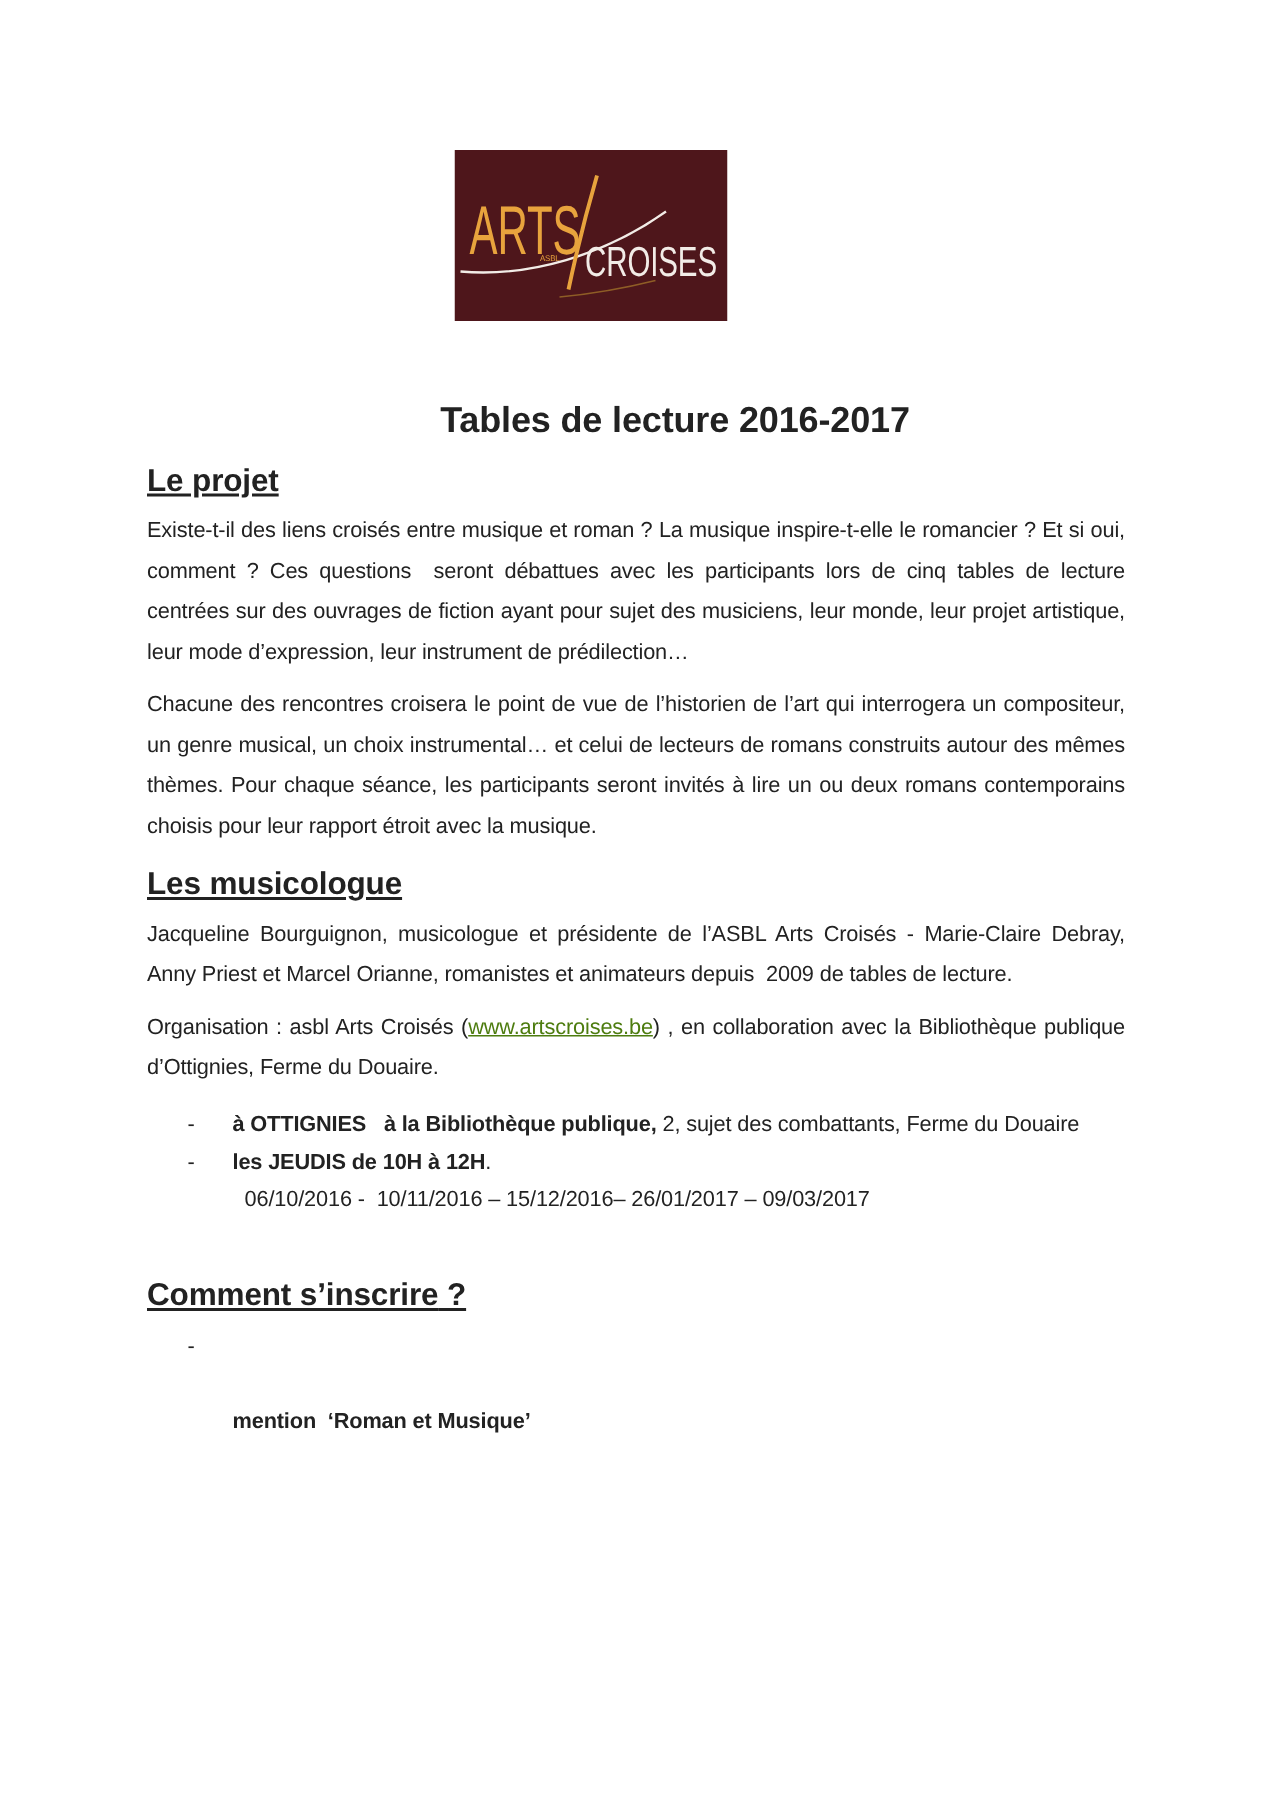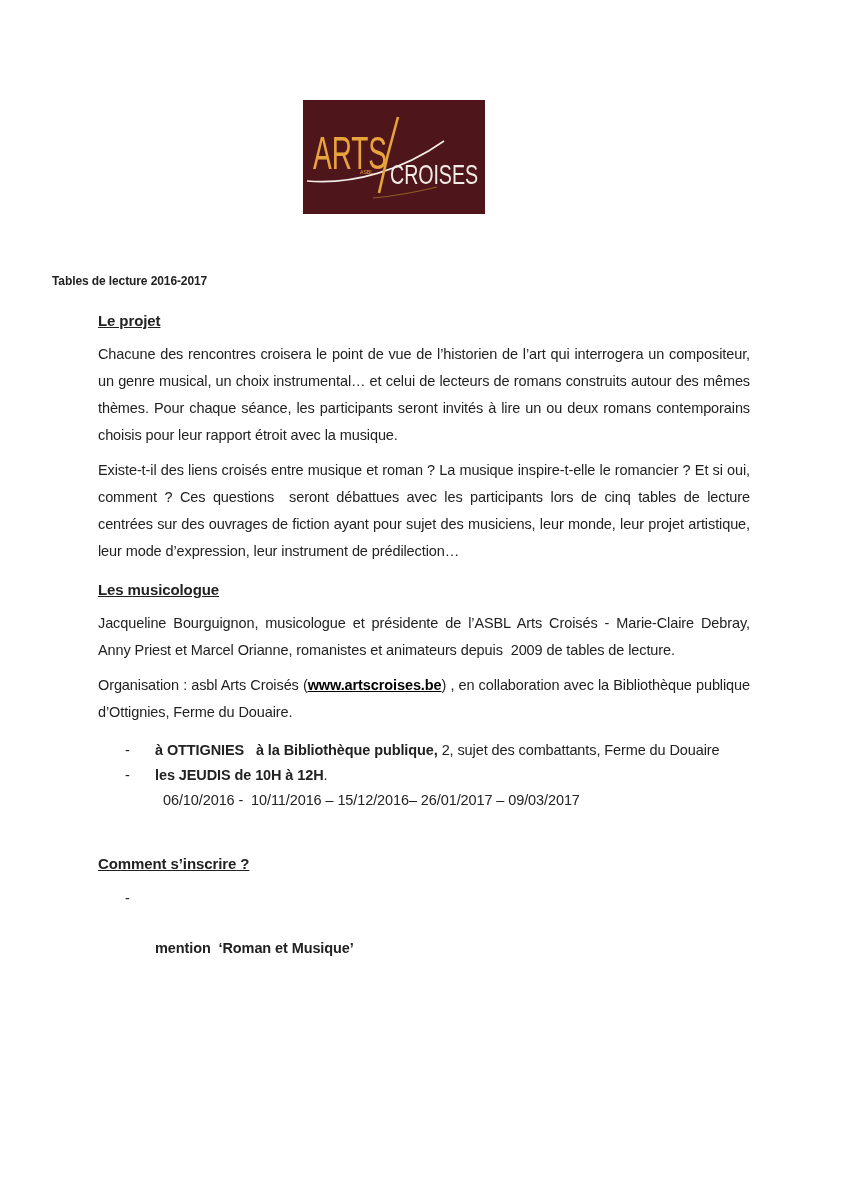--- a/index.html
+++ b/index.html
@@ -18,32 +18,32 @@
   .logo-box {
     position: absolute;
     left: 303px;
     top: 100px;
     width: 182px;
     height: 114px;
   }
   .logo-box svg { display: block; width: 182px; height: 114px; }
   .flow { padding-top: 270px; }
   .title, .subtitle {
-    text-align: left;
+    text-align: center;
     font-weight: 700;
-    font-size: 12px;
+    font-size: 24px;
     line-height: 22px;
     padding-left: 52px;
     white-space: pre-wrap;
   }
   .subtitle { margin-top: 20px; }
   .content { padding: 0 98px; }
   .h {
     font-weight: 700;
-    font-size: 15px;
+    font-size: 21px;
     line-height: 21px;
     white-space: pre-wrap;
   }
   .h .u, .h.u-all { text-decoration: underline; }
   .mt-h1 { margin-top: 18px; }
   .mt-h2 { margin-top: 14px; }
   .mt-h3 { margin-top: 44px; }
   .mt-h4 { margin-top: 40px; text-decoration: underline; }
   .para {
     margin-top: 10px;
@@ -52,21 +52,21 @@
     white-space: pre-wrap;
   }
   .para + .para { margin-top: 8px; }
   .blist { margin-top: 12px; line-height: 25px; }
   .brow { display: flex; }
   .bdash { width: 30px; margin-left: 27px; flex: none; }
   .bbody { flex: 1; white-space: pre-wrap; }
   .indent-dates { margin-left: 65px; white-space: pre-wrap; }
   .b { font-weight: 700; }
   .bu { font-weight: 700; text-decoration: underline; }
-  a.doclink { color: #000000; text-decoration: underline; cursor: pointer; font-weight: bold; }
+  a.doclink { color: #4d7c0f; text-decoration: underline; cursor: pointer; }
 </style>
 </head>
 <body>
 
 <div class="page">
 
   <div class="logo-box">
     <svg viewBox="0 0 182 114" xmlns="http://www.w3.org/2000/svg">
       <rect x="0" y="0" width="182" height="114" fill="#4E161B"></rect>
 
@@ -81,22 +81,22 @@
     </svg>
   </div>
 
   <div class="flow">
 
     <div class="title">Tables de lecture 2016-2017</div>
 
     <div class="content">
 
       <div class="h u-all mt-h1">Le projet</div>
+      <p class="para">Existe-t-il des liens croisés entre musique et roman ? La musique inspire-t-elle le romancier ? Et si oui, comment ? Ces questions&nbsp; seront débattues avec les participants lors de cinq tables de lecture centrées sur des ouvrages de fiction ayant pour sujet des musiciens, leur monde, leur projet artistique, leur mode d’expression, leur instrument de prédilection…</p>
       <p class="para">Chacune des rencontres croisera le point de vue de l’historien de l’art qui interrogera un compositeur, un genre musical, un choix instrumental… et celui de lecteurs de romans construits autour des mêmes thèmes. Pour chaque séance, les participants seront invités à lire un ou deux romans contemporains choisis pour leur rapport étroit avec la musique.</p>
-      <p class="para">Existe-t-il des liens croisés entre musique et roman ? La musique inspire-t-elle le romancier ? Et si oui, comment ? Ces questions&nbsp; seront débattues avec les participants lors de cinq tables de lecture centrées sur des ouvrages de fiction ayant pour sujet des musiciens, leur monde, leur projet artistique, leur mode d’expression, leur instrument de prédilection…</p>
 
       <div class="h u-all mt-h2">Les musicologue</div>
       <p class="para">Jacqueline Bourguignon, musicologue et présidente de l’ASBL Arts Croisés - Marie-Claire Debray, Anny Priest et Marcel Orianne, romanistes et animateurs depuis&nbsp; 2009 de tables de lecture.</p>
       <p class="para"><span>Organisation : asbl Arts Croisés (</span><a class="doclink">www.artscroises.be</a><span>) , en collaboration avec la Bibliothèque publique d’Ottignies, Ferme du Douaire.</span></p>
 
       <div class="blist">
         <div class="brow">
           <span class="bdash">-</span>
           <div class="bbody"><span class="b">à OTTIGNIES&nbsp;&nbsp; à la Bibliothèque publique,</span><span> 2, sujet des combattants, Ferme du Douaire</span></div>
         </div>

